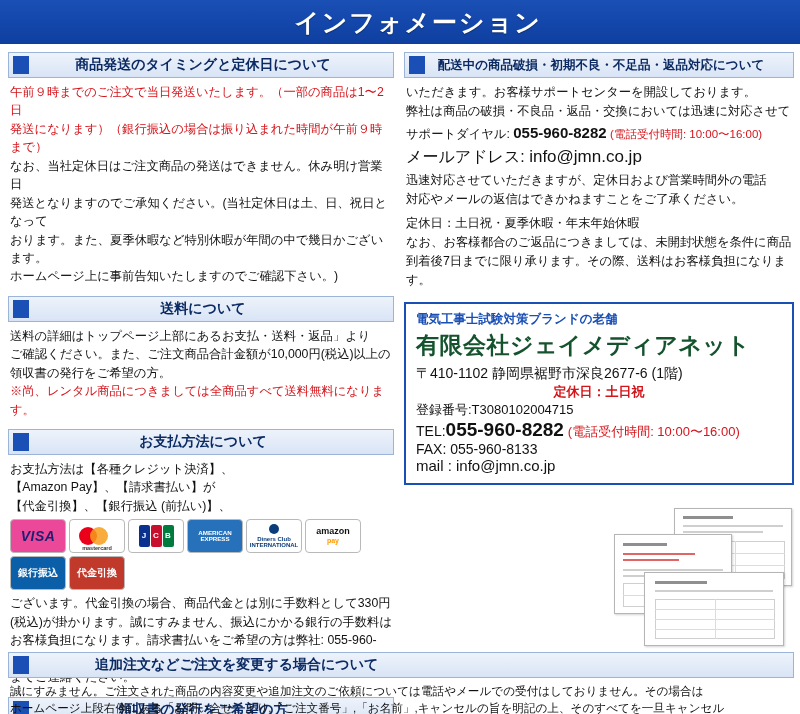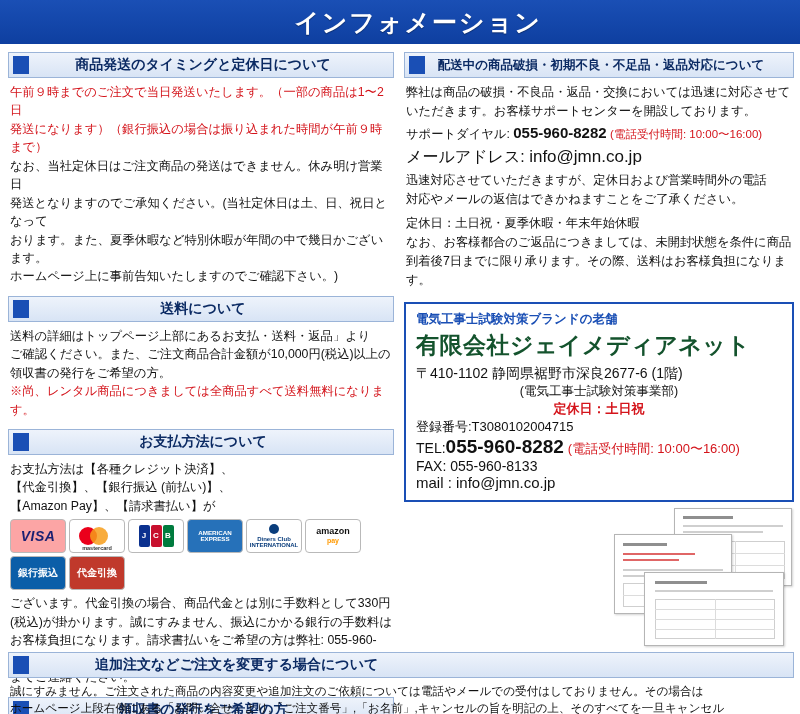--- a/index.html
+++ b/index.html
@@ -49,21 +49,21 @@
   .sec-body p { margin:0; }
   .red { color:#d4141b; }
 
   
   .cards { display:flex; gap:3px; margin:4px 0 4px 0; flex-wrap:wrap; }
   .card {
     width:56px; height:34px; border:1px solid #b9b9b9; border-radius:4px;
     background:#fff; display:flex; align-items:center; justify-content:center;
     font-size:8px; font-weight:bold; text-align:center; line-height:1.05; overflow:hidden;
   }
-  .card.visa { background:#fca5a5; color:#1a1f71; font-size:14px; font-style:italic; letter-spacing:.5px;text-align:center;}
+  .card.visa { background:#ec4899; color:#1a1f71; font-size:14px; font-style:italic; letter-spacing:.5px;text-align:center;}
   .card.mc { background:#ffffff; }
   .card.mc .mc-wrap { position:relative; width:40px; height:22px;}
   .card.mc .c1, .card.mc .c2 { position:absolute; top:2px; width:18px; height:18px; border-radius:50%;}
   .card.mc .c1 { left:2px; background:#eb001b; }
   .card.mc .c2 { left:13px; background:#f79e1b; opacity:.85; }
   .card.mc .mcl { position:absolute; bottom:-4px; left:0; width:40px; text-align:center; font-size:5.5px; color:#333;}
   .card.jcb { background:#fff; display:flex; gap:1px; }
   .card.jcb span { width:11px; height:22px; border-radius:2px; color:#fff; font-size:8px; display:flex; align-items:center; justify-content:center;}
   .card.jcb .j1{background:#0b318f;} .card.jcb .j2{background:#c8102e;} .card.jcb .j3{background:#007b3e;}
   .card.amex { background:#2671b9; color:#fff; font-size:6.2px; padding:2px; }
@@ -147,22 +147,22 @@
       </div>
     </div>
 
     <div class="sec">
       <div class="sec-head">
         <div class="mark"></div>
         <div class="txt">お支払方法について</div>
       </div>
       <div class="sec-body">
         <p>お支払方法は【各種クレジット決済】、</p>
+        <p>【Amazon Pay】、【請求書払い】が</p>
         <p>【代金引換】、【銀行振込 (前払い)】、</p>
-        <p>【Amazon Pay】、【請求書払い】が</p>
 
         <div class="cards">
           <div class="card visa">VISA</div>
           <div class="card mc">
             <div class="mc-wrap">
                 <div class="c1"></div>
                 <div class="c2"></div>
                 <div class="mcl">mastercard</div>
               </div>
           </div>
@@ -212,22 +212,22 @@
   </div>
 
   <div class="col-right">
 
     <div class="sec">
       <div class="sec-head">
         <div class="mark"></div>
         <div class="txt small">配送中の商品破損・初期不良・不足品・返品対応について</div>
       </div>
       <div class="sec-body r-body">
+        <p>いただきます。お客様サポートセンターを開設しております。</p>
         <p>弊社は商品の破損・不良品・返品・交換においては迅速に対応させて</p>
-        <p>いただきます。お客様サポートセンターを開設しております。</p>
         <p class="dial">
           <span>サポートダイヤル:</span>
           <b>055-960-8282</b>
           <span class="red" style="font-size:11.5px;">(電話受付時間: 10:00〜16:00)</span>
         </p>
         <p class="mailline">
           <span>メールアドレス:</span>
           <span class="addr">info@jmn.co.jp</span>
         </p>
         <p>迅速対応させていただきますが、定休日および営業時間外の電話</p>
@@ -235,21 +235,20 @@
         <p style="margin-top:5px;">定休日：土日祝・夏季休暇・年末年始休暇</p>
         <p>なお、お客様都合のご返品につきましては、未開封状態を条件に商品</p>
         <p>到着後7日までに限り承ります。その際、送料はお客様負担になります。</p>
       </div>
     </div>
 
     <div class="company">
       <div class="tag">電気工事士試験対策ブランドの老舗</div>
       <div class="name">有限会社ジェイメディアネット</div>
       <div class="addr">〒410-1102 静岡県裾野市深良2677-6 (1階)</div>
-      <div class="dept">(電気工事士試験対策事業部)</div>
       <div class="holiday">定休日：土日祝</div>
       <div class="reg">登録番号:T3080102004715</div>
       <div class="tel">
         <span>TEL:</span><b>055-960-8282</b>
         <span class="paren">(電話受付時間: 10:00〜16:00)</span>
       </div>
       <div class="fax">
         <span>FAX:</span>
         <span>055-960-8133</span>
       </div>

